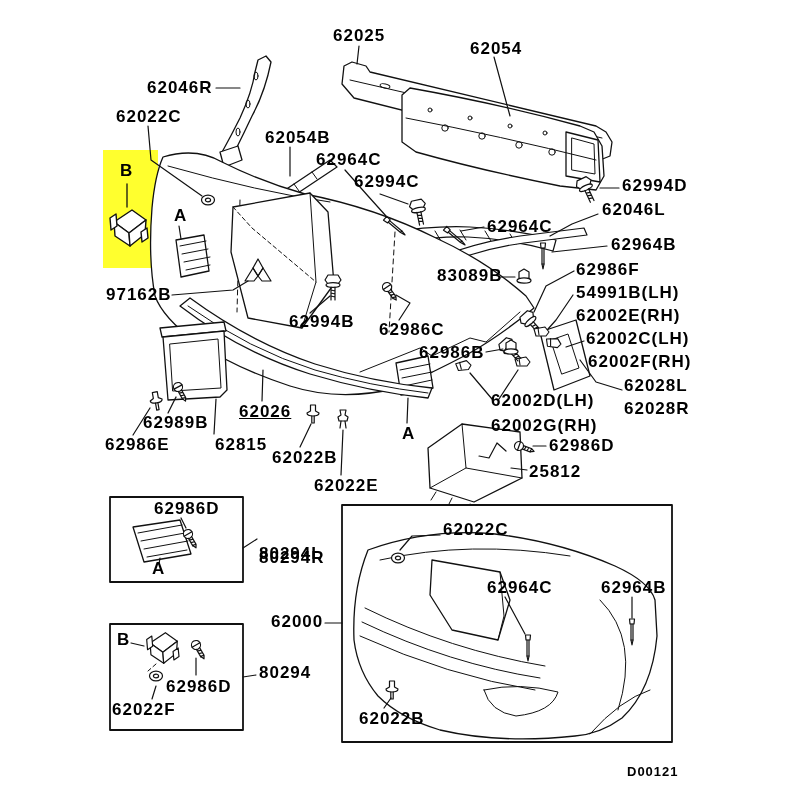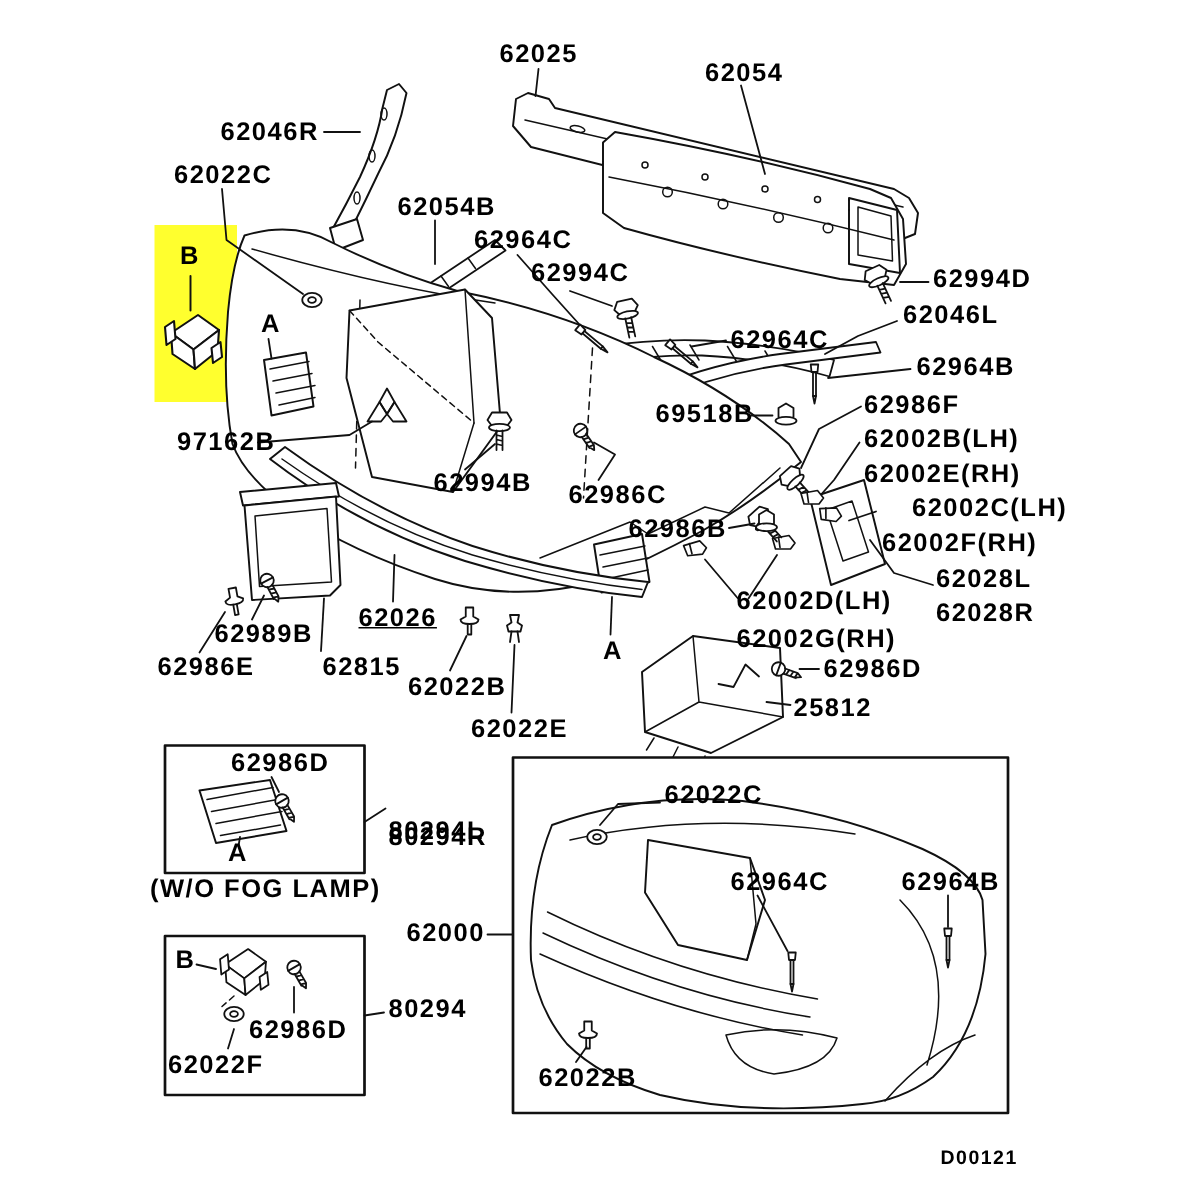--- a/index.html
+++ b/index.html
@@ -285,50 +285,49 @@
       <div class="part-label" style="left: 470px; top: 40px;">62054</div>
       <div class="part-label" style="left: 147px; top: 79px;">62046R</div>
       <div class="part-label" style="left: 116px; top: 108px;">62022C</div>
       <div class="part-label" style="left: 265px; top: 129px;">62054B</div>
       <div class="part-label" style="left: 316px; top: 151px;">62964C</div>
       <div class="part-label" style="left: 354px; top: 173px;">62994C</div>
       <div class="part-label" style="left: 622px; top: 177px;">62994D</div>
       <div class="part-label" style="left: 602px; top: 201px;">62046L</div>
       <div class="part-label" style="left: 487px; top: 218px;">62964C</div>
       <div class="part-label" style="left: 611px; top: 236px;">62964B</div>
-      <div class="part-label" style="left: 437px; top: 267px;">69518B</div>
+      <div class="part-label" style="left: 437px; top: 267px;">83089B</div>
       <div class="part-label" style="left: 576px; top: 261px;">62986F</div>
-      <div class="part-label" style="left: 576px; top: 284px;">62002B(LH)</div>
+      <div class="part-label" style="left: 576px; top: 284px;">54991B(LH)</div>
       <div class="part-label" style="left: 576px; top: 307px;">62002E(RH)</div>
-      <div class="part-label" style="left: 608px; top: 330px;">62002C(LH)</div>
+      <div class="part-label" style="left: 586px; top: 330px;">62002C(LH)</div>
       <div class="part-label" style="left: 588px; top: 353px;">62002F(RH)</div>
       <div class="part-label" style="left: 624px; top: 377px;">62028L</div>
       <div class="part-label" style="left: 624px; top: 400px;">62028R</div>
-      <div class="part-label" style="left: 106px; top: 286px; margin-left: 12px;">97162B</div>
+      <div class="part-label" style="left: 106px; top: 286px;">97162B</div>
       <div class="part-label" style="left: 289px; top: 313px;">62994B</div>
       <div class="part-label" style="left: 379px; top: 321px;">62986C</div>
       <div class="part-label" style="left: 419px; top: 344px;">62986B</div>
       <div class="part-label" style="left: 491px; top: 392px;">62002D(LH)</div>
       <div class="part-label" style="left: 491px; top: 417px;">62002G(RH)</div>
       <div class="part-label" style="left: 239px; top: 403px; text-decoration: underline;">62026</div>
       <div class="part-label" style="left: 143px; top: 414px;">62989B</div>
       <div class="part-label" style="left: 105px; top: 436px;">62986E</div>
       <div class="part-label" style="left: 188px; top: 436px; margin-left: 27px;">62815</div>
       <div class="part-label" style="left: 272px; top: 449px;">62022B</div>
       <div class="part-label" style="left: 314px; top: 477px;">62022E</div>
       <div class="part-label" style="left: 402px; top: 425px;">A</div>
       <div class="part-label" style="left: 549px; top: 437px;">62986D</div>
       <div class="part-label" style="left: 529px; top: 463px;">25812</div>
       <div class="part-label" style="left: 120px; top: 162px;">B</div>
       <div class="part-label" style="left: 174px; top: 207px;">A</div>
       <div class="part-label" style="left: 154px; top: 500px;">62986D</div>
       <div class="part-label" style="left: 152px; top: 560px;">A</div>
       <div class="part-label" style="left: 259px; top: 526px; margin-top: 19px;">80294L</div>
       <div class="part-label" style="left: 259px; top: 549px;">80294R</div>
-      <div class="part-label" style="left: 100px; top: 584px;">(W/O FOG LAMP)</div>
       <div class="part-label" style="left: 271px; top: 613px;">62000</div>
       <div class="part-label" style="left: 117px; top: 631px;">B</div>
       <div class="part-label" style="left: 166px; top: 678px;">62986D</div>
       <div class="part-label" style="left: 112px; top: 701px;">62022F</div>
       <div class="part-label" style="left: 259px; top: 664px;">80294</div>
       <div class="part-label" style="left: 443px; top: 521px;">62022C</div>
       <div class="part-label" style="left: 487px; top: 579px;">62964C</div>
       <div class="part-label" style="left: 601px; top: 579px;">62964B</div>
       <div class="part-label" style="left: 359px; top: 710px;">62022B</div>
       <div class="part-label small" style="left: 627px; top: 765px; text-align: right;">D00121</div>

